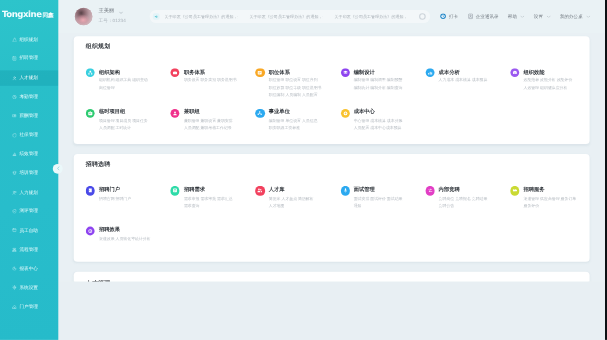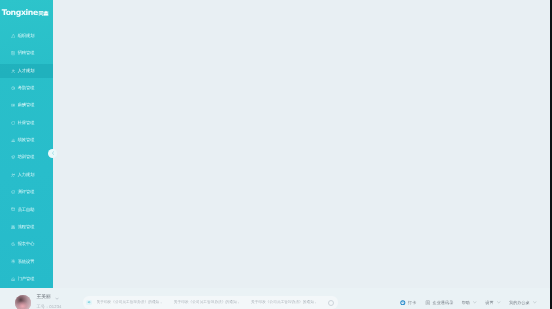--- a/index.html
+++ b/index.html
@@ -6,21 +6,21 @@
   * { box-sizing: border-box; margin:0; padding:0; }
   html,body { width:552px; height:309px; overflow:hidden; }
   body {
     font-family: "Liberation Sans", sans-serif;
     background:#e8eff3;
     font-size:10px;
     color:#333;
     -webkit-font-smoothing:antialiased;
     text-rendering:geometricPrecision;
   }
-  .app { display:flex; width:552px; height:228px; position:relative;flex-direction:column; }
+  .app { display:flex; width:552px; height:256px; position:relative; }
 
   
   .sidebar {
     width:53px; height:309px; flex:0 0 53px;
     background:linear-gradient(170deg,#2dc4cb 0%,#29bfc9 25%,#28bdcb 60%,#26bbca 100%);
     position:relative; z-index:5;
   }
   .logo { height:21px; display:flex; align-items:flex-end; padding:0 0 4px 1.8px; white-space:nowrap; overflow:hidden;}
   .logo-text { font-size:7.8px; font-weight:bold; color:#f2fdff; letter-spacing:-0.42px;
      font-family:"DejaVu Sans", sans-serif; line-height:9px; }

